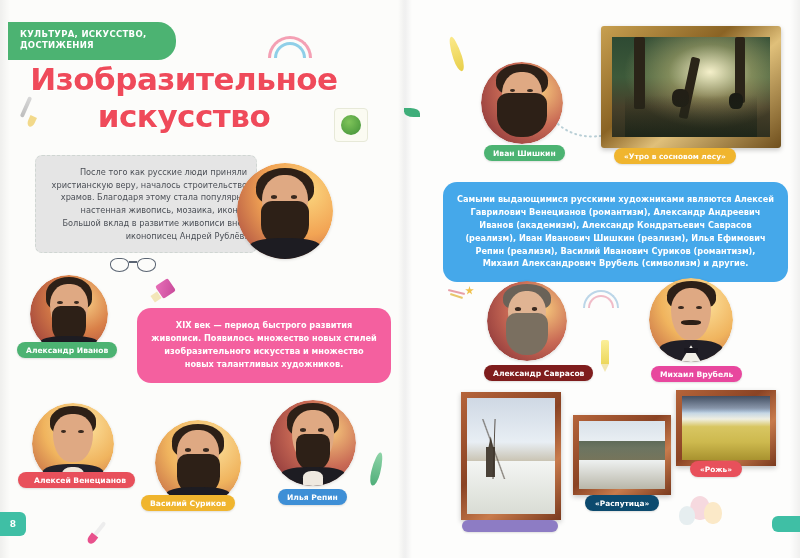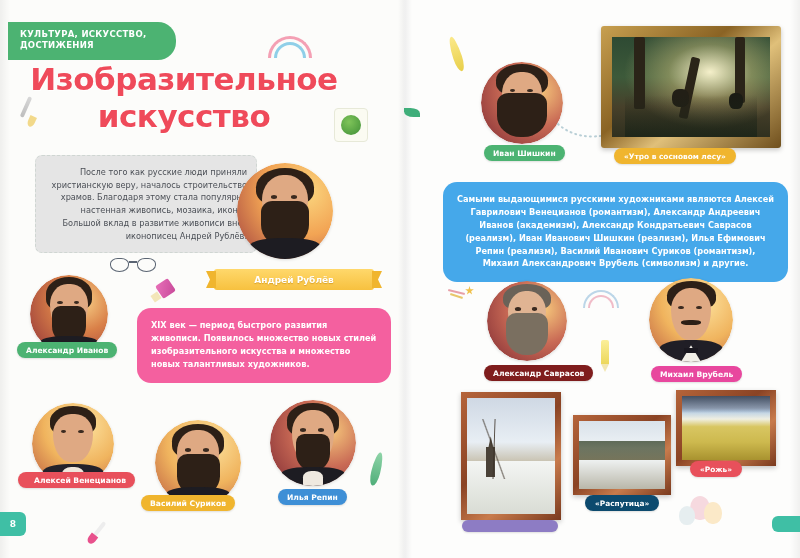--- a/index.html
+++ b/index.html
@@ -129,20 +129,21 @@
     position: absolute;
     left: 137px; top: 308px;
     width: 254px;
     padding: 11px 14px 12px;
     background: #f4609f;
     border-radius: 14px;
     color: #ffffff;
     font-size: 8.2px;
     font-weight: bold;
     line-height: 1.58;
+    text-align: center;
   }
 
   
   .blue-box {
     position: absolute;
     left: 443px; top: 182px;
     width: 345px;
     padding: 11px 14px 12px;
     background: #45a8ea;
     border-radius: 14px;
@@ -383,23 +384,20 @@
     <div class="face bg-warm">
       <div class="hair"></div>
       <div class="head"></div>
       <div class="eye l"></div>
       <div class="eye r"></div>
       <div class="beard"></div>
       <div class="collar"></div>
     </div>
   </div>
 
-  <div class="ribbon">
-    <span>Андрей Рублёв</span>
-  </div>
 
   <div class="deco" style="left:110px; top:258px; width:46px; height:15px;">
     <div style="position:absolute;left:0;top:0;width:19px;height:14px;border:1.6px solid #5a6472;border-radius:45% 45% 55% 55%;"></div>
     <div style="position:absolute;right:0;top:0;width:19px;height:14px;border:1.6px solid #5a6472;border-radius:45% 45% 55% 55%;"></div>
     <div style="position:absolute;left:19px;top:3px;width:8px;height:1.6px;background:#5a6472;"></div>
   </div>
 
   <div class="deco" style="left:158px; top:281px; width:15px; height:15px; background:linear-gradient(135deg,#e86fb8,#c84a9a); transform:rotate(-34deg); border-radius:2px;"></div>
   <div class="deco" style="left:152px; top:293px; width:8px; height:8px; background:#f3e6b8; transform:rotate(-34deg);"></div>
 

